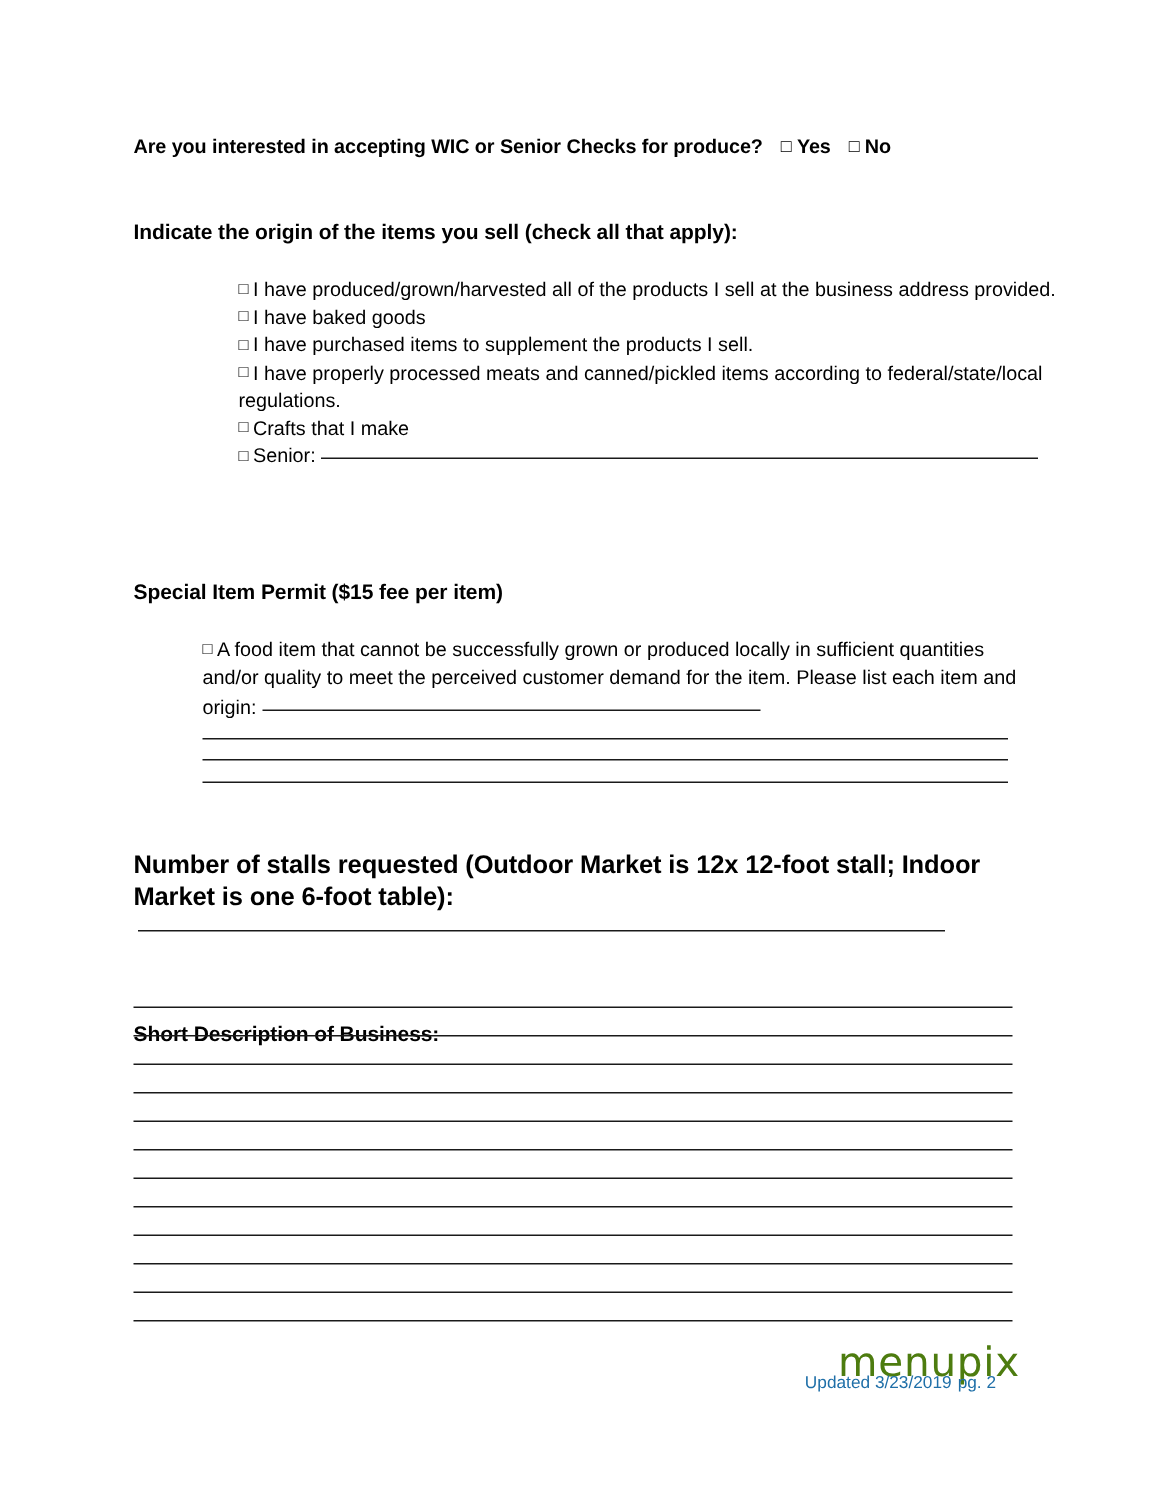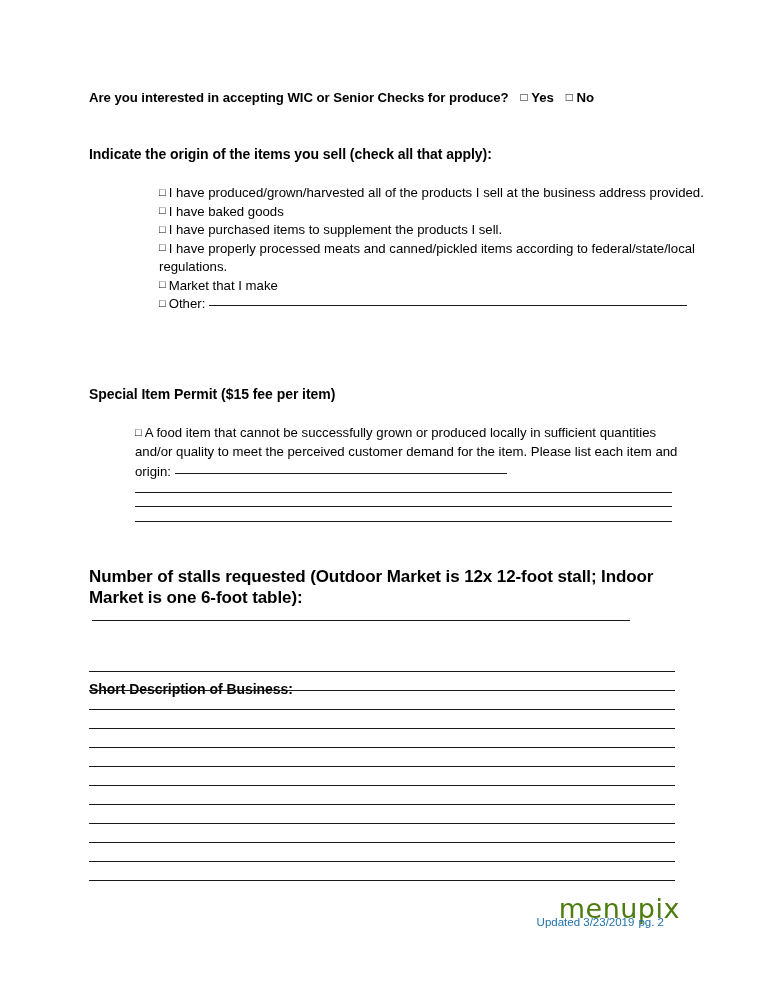--- a/index.html
+++ b/index.html
@@ -158,22 +158,22 @@
       <span>Are you interested in accepting WIC or Senior Checks for produce?</span><span class="opt"><span class="box">□</span><span>Yes</span></span><span class="opt"><span class="box">□</span><span>No</span></span>
     </div>
 
     <div class="heading h-origin">Indicate the origin of the items you sell (check all that apply):</div>
 
     <div class="list">
       <span class="item"><span class="box">□</span><span>I have produced/grown/harvested all of the products I sell at the business address provided.</span></span>
       <span class="item"><span class="box">□</span><span>I have baked goods</span></span>
       <span class="item"><span class="box">□</span><span>I have purchased items to supplement the products I sell.</span></span>
       <span class="item"><span class="box">□</span><span>I have properly processed meats and canned/pickled items according to federal/state/local regulations.</span></span>
-      <span class="item"><span class="box">□</span><span>Market that I make</span></span>
-      <span class="item"><span class="box">□</span><span>Other:</span><span class="other-rule"></span></span>
+      <span class="item"><span class="box">□</span><span>Crafts that I make</span></span>
+      <span class="item"><span class="box">□</span><span>Senior:</span><span class="other-rule"></span></span>
     </div>
 
     <div class="heading h-special">Special Item Permit ($15 fee per item)</div>
 
     <div class="special-block">
       <span class="box">□</span><span>A food item that cannot be successfully grown or produced locally in sufficient quantities and/or quality to meet the perceived customer demand for the item.</span>
       <span>Please list each item and origin:</span><span class="inline-rule"></span>
     </div>
 
     <div class="rule rule-indent" style="top:492px"></div>

